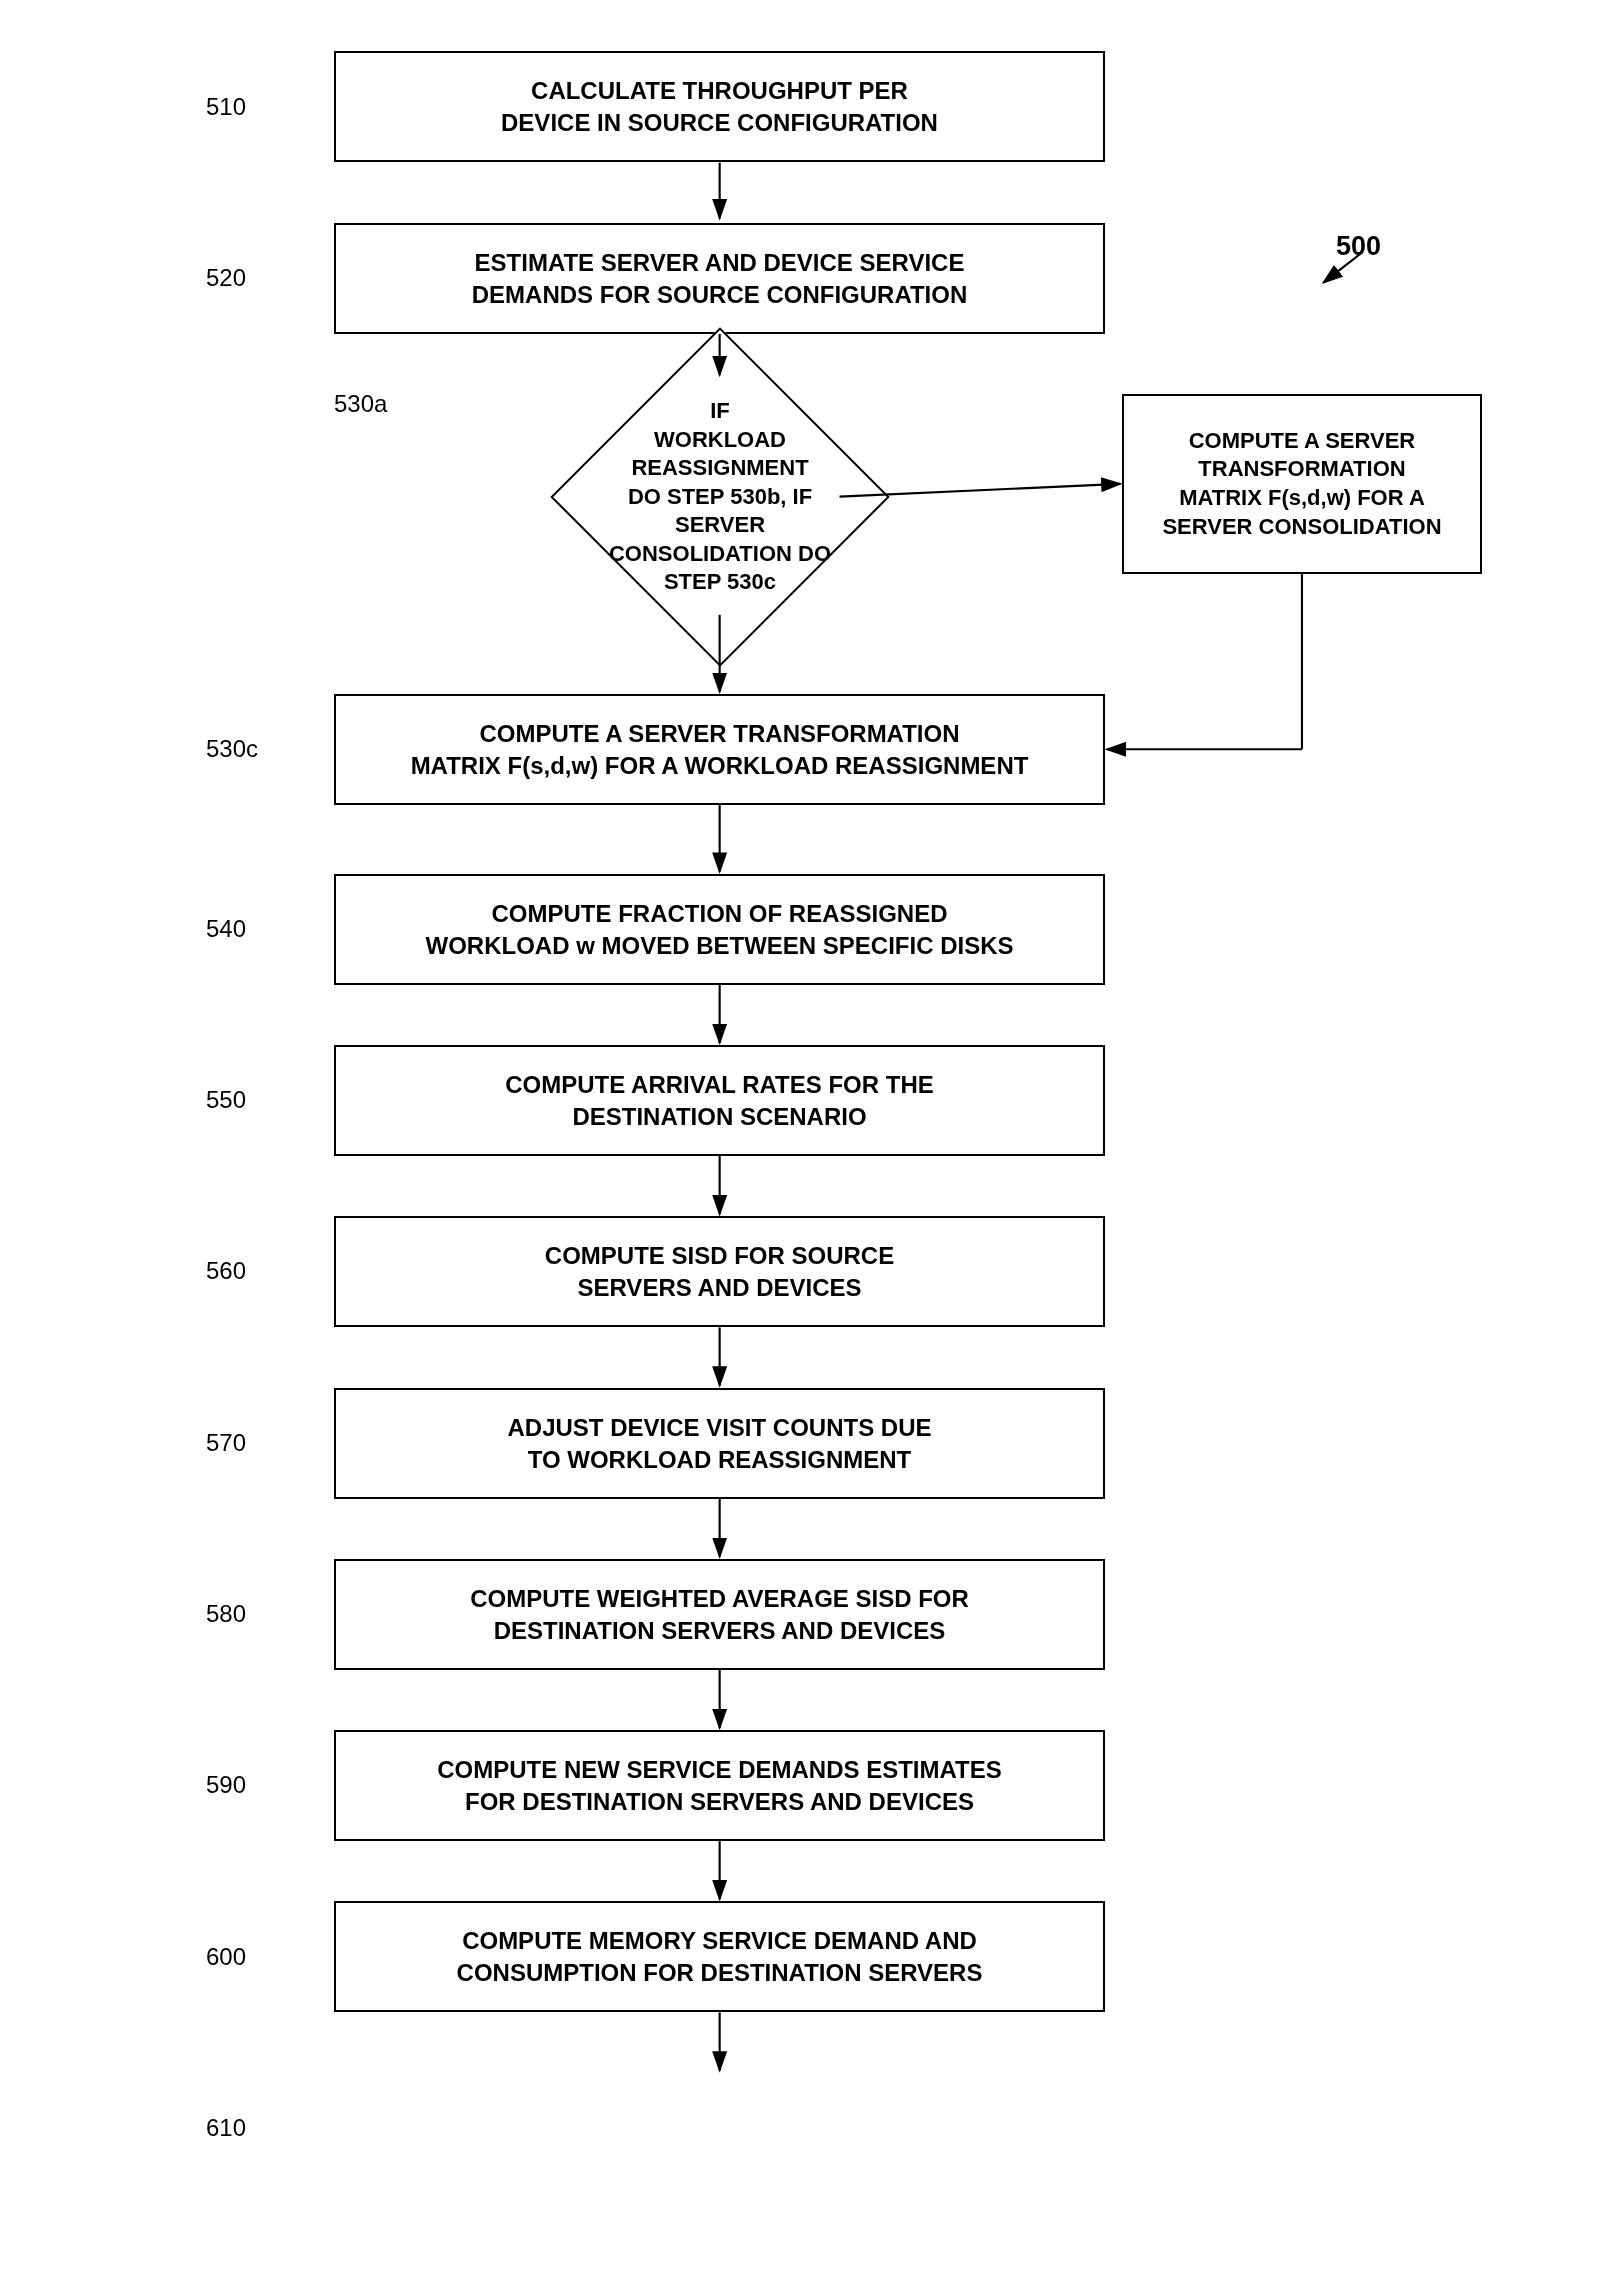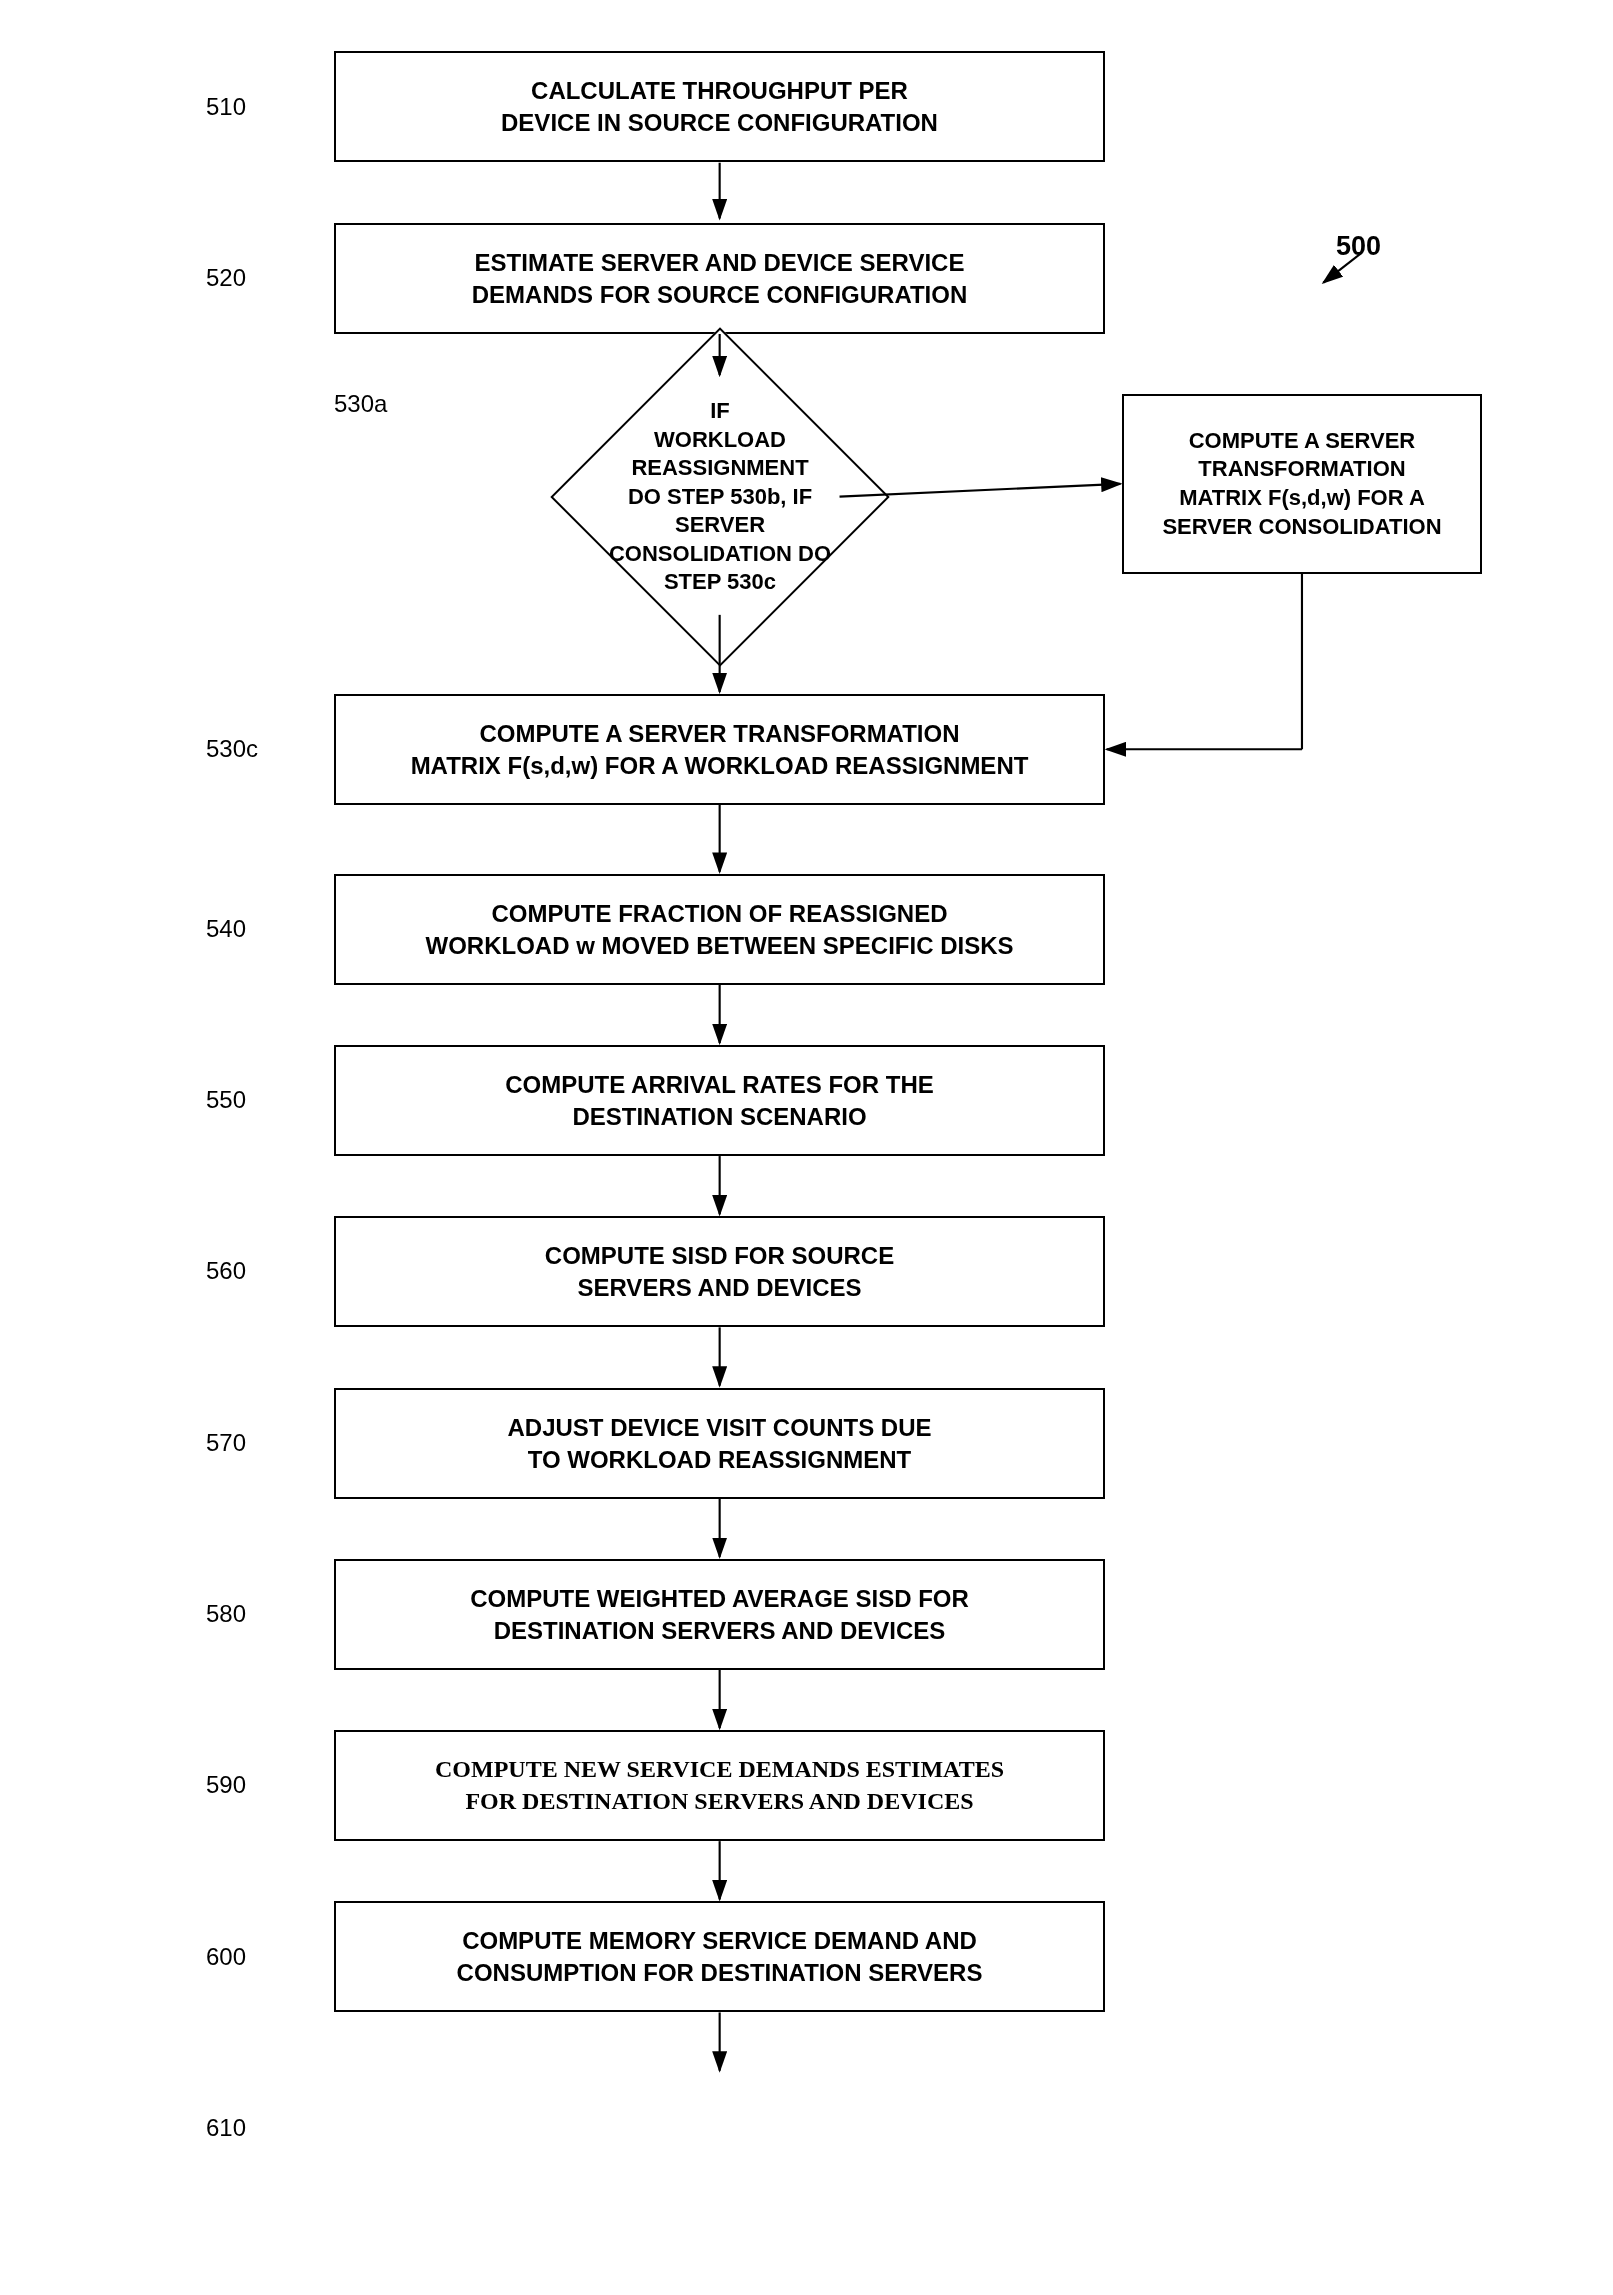--- a/index.html
+++ b/index.html
@@ -146,21 +146,21 @@
   <div class="flow-box" style="left: 334px; top: 1388px; width: 771px; height: 111px;">
     <span>ADJUST DEVICE VISIT COUNTS DUE<br>TO WORKLOAD REASSIGNMENT</span>
   </div>
 
   <div class="step-label" style="left: 206px; top: 1600px;">580</div>
   <div class="flow-box" style="left: 334px; top: 1559px; width: 771px; height: 111px;">
     <span>COMPUTE WEIGHTED AVERAGE SISD FOR<br>DESTINATION SERVERS AND DEVICES</span>
   </div>
 
   <div class="step-label" style="left: 206px; top: 1771px;">590</div>
-  <div class="flow-box" style="left: 334px; top: 1730px; width: 771px; height: 111px; font-family: Liberation Serif, serif;">
+  <div class="flow-box" style="left: 334px; top: 1730px; width: 771px; height: 111px;">
     <span>COMPUTE NEW SERVICE DEMANDS ESTIMATES<br>FOR DESTINATION SERVERS AND DEVICES</span>
   </div>
 
   <div class="step-label" style="left: 206px; top: 1943px;">600</div>
   <div class="flow-box" style="left: 334px; top: 1901px; width: 771px; height: 111px;">
     <span>COMPUTE MEMORY SERVICE DEMAND AND<br>CONSUMPTION FOR DESTINATION SERVERS</span>
   </div>
 
   <div class="step-label" style="left: 206px; top: 2114px;">610</div>
 

